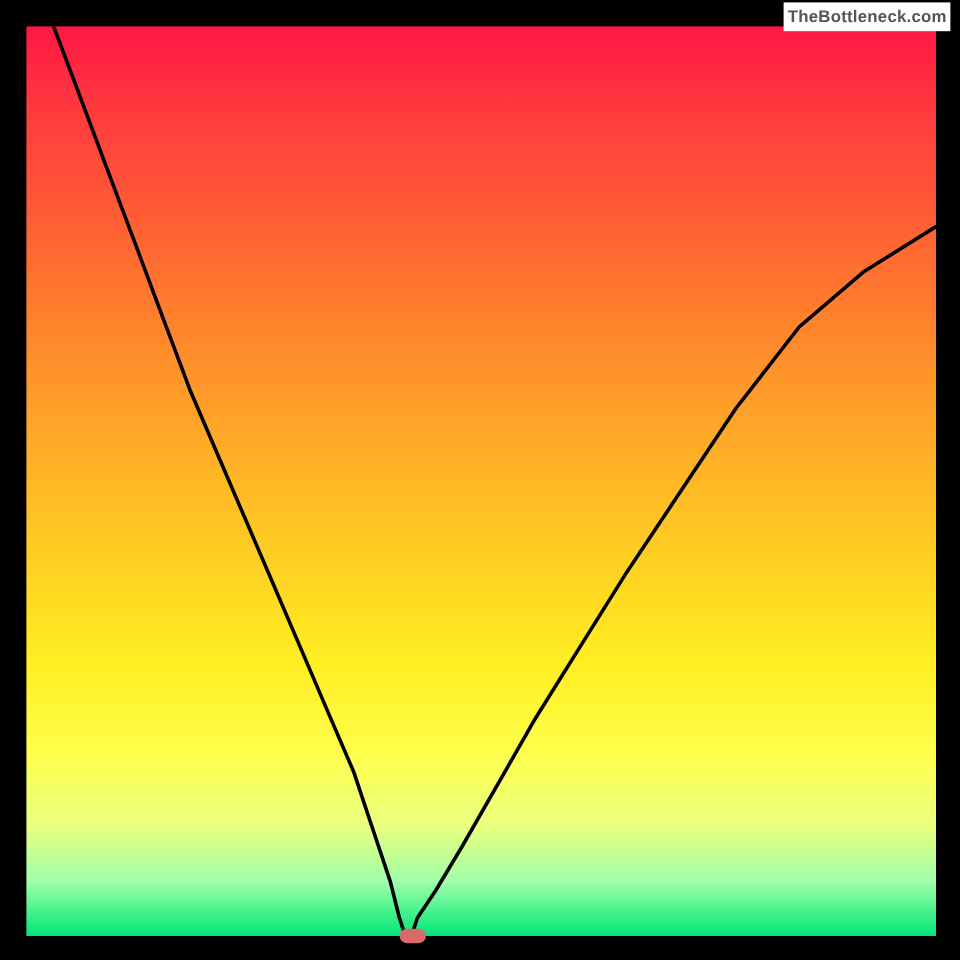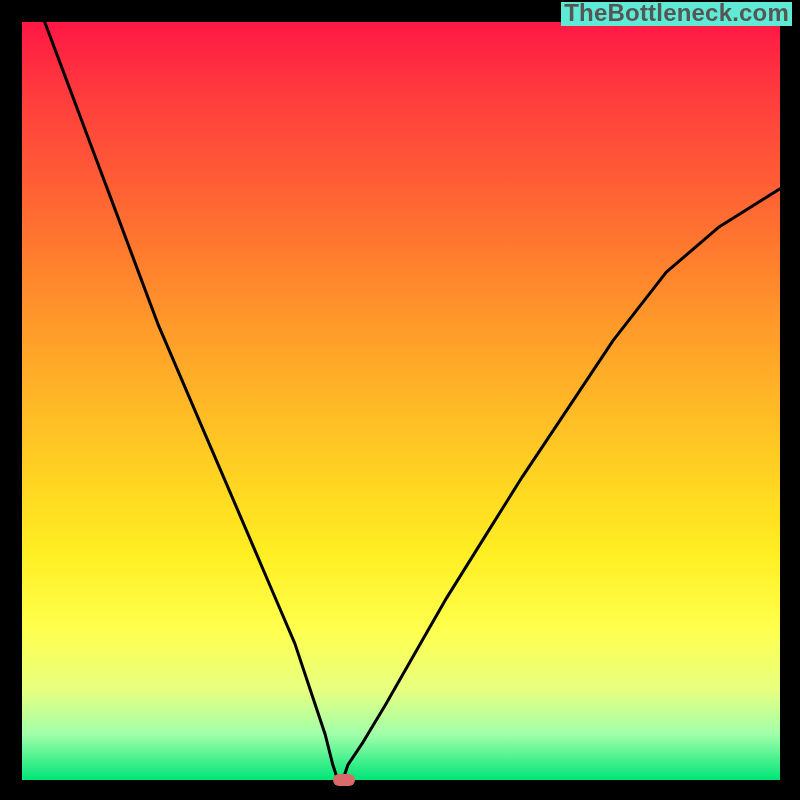--- a/index.html
+++ b/index.html
@@ -29,25 +29,25 @@
       #e8ff80 88%,
       #a0ffaa 94%,
       #00e676 100%
     );
   }
   .watermark {
     position: absolute;
     top: 2px;
     right: 8px;
     font-family: Arial, Helvetica, sans-serif;
-    font-size: 24px;
+    font-size: 14px;
     font-weight: 600;
     color: #555;
     letter-spacing: 0.2px;
-    background: #5eead4;
+    background: #ffffff;
     padding: 0 3px 2px 3px;
     z-index: 5;
     line-height: 22px;
   }
   svg.curve {
     position: absolute;
     left: 0; top: 0;
     width: 100%; height: 100%;
   }
   .marker {

